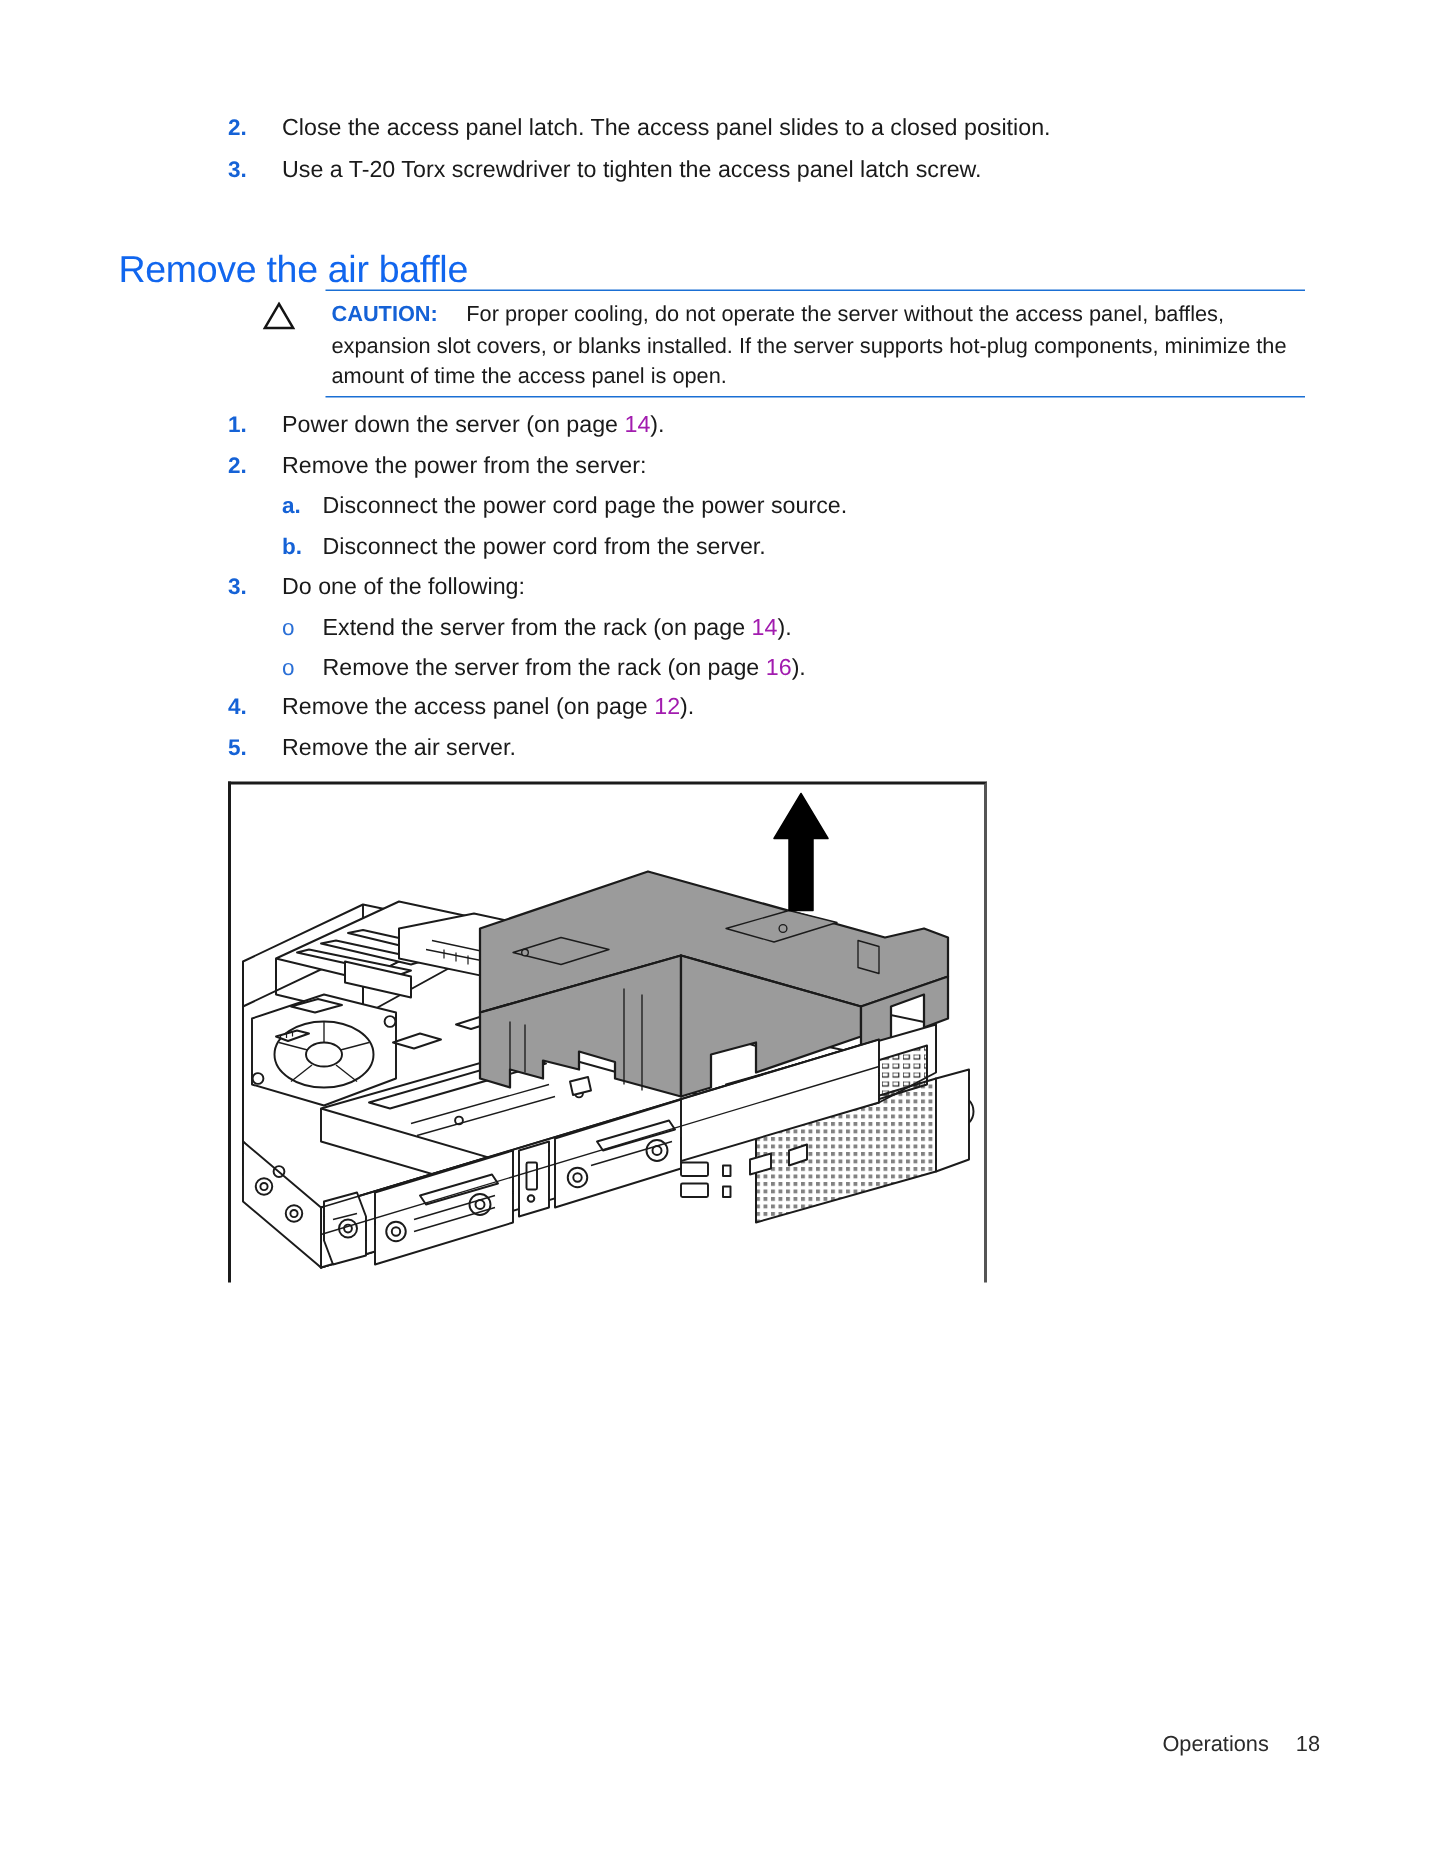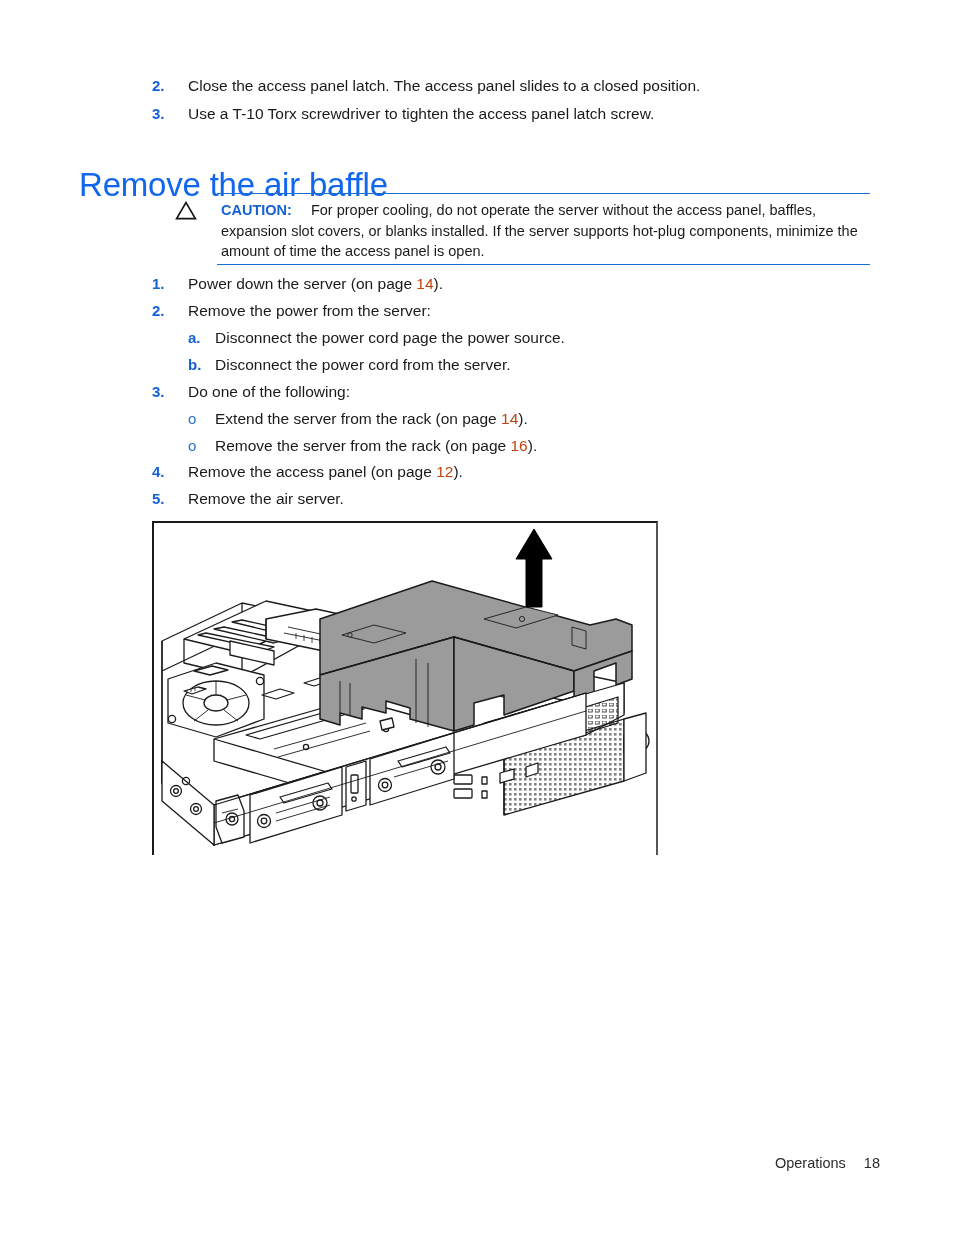--- a/index.html
+++ b/index.html
@@ -39,28 +39,28 @@
   }
   .marker-num { width: 36px; }
   .marker-alpha { width: 27px; }
   .marker-bullet {
     width: 27px;
     font-weight: normal;
     font-size: 15px;
     color: #2a6fd6;
   }
   .row-text { flex: 1 1 auto; white-space: nowrap; }
-  .pgref { color: #c2410c; }
+  .pgref { color: #a21caf; }
 
   
   .heading {
     position: absolute;
     left: 79px;
     top: 143px;
-    font-size: 33px;
+    font-size: 25px;
     line-height: 40px;
     color: #1166ee;
     font-weight: normal;
     letter-spacing: -0.2px;
     white-space: nowrap;
   }
 
   
   .caution-rule {
     position: absolute;
@@ -128,21 +128,21 @@
 
 <div class="page">
 
   <div class="list-row" style="left:152px; top:76px; width:760px;">
     <span class="marker marker-num">2.</span>
     <span class="row-text">Close the access panel latch. The access panel slides to a closed position.</span>
   </div>
 
   <div class="list-row" style="left:152px; top:104px; width:760px;">
     <span class="marker marker-num">3.</span>
-    <span class="row-text">Use a T-10 Torx screwdriver to tighten the access panel latch screw.</span>
+    <span class="row-text">Use a T-20 Torx screwdriver to tighten the access panel latch screw.</span>
   </div>
 
   <h1 class="heading">Remove the air baffle</h1>
 
   <div class="caution-rule top"></div>
   <div class="caution-rule bottom"></div>
 
   <div class="caution-icon">
     <svg width="22" height="19" viewBox="0 0 22 19">
       <path d="M11 1.6 L20.4 17.6 L1.6 17.6 Z" fill="none" stroke="#141414" stroke-width="1.7"></path>

